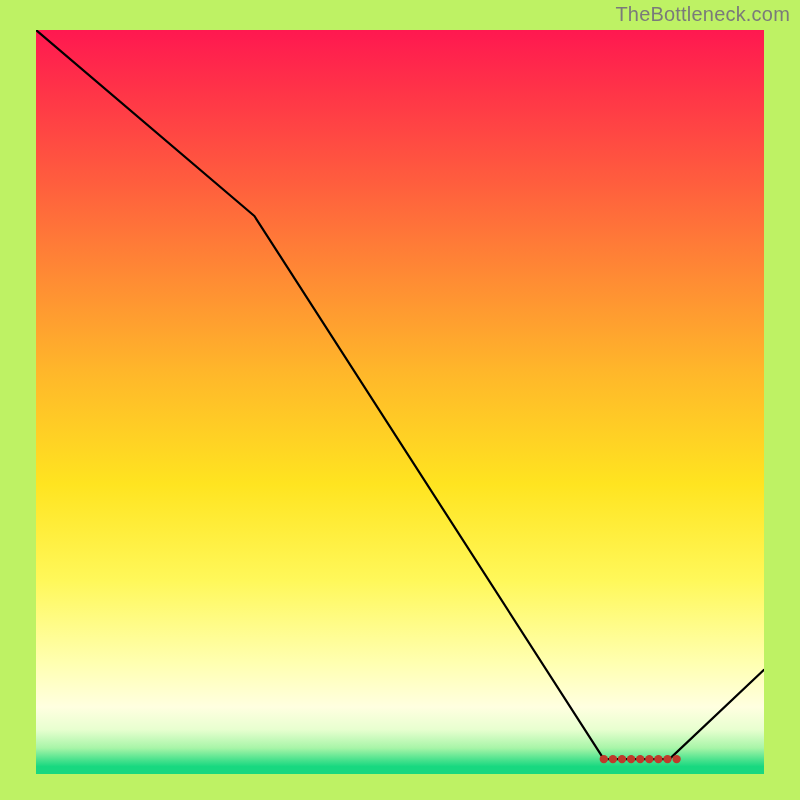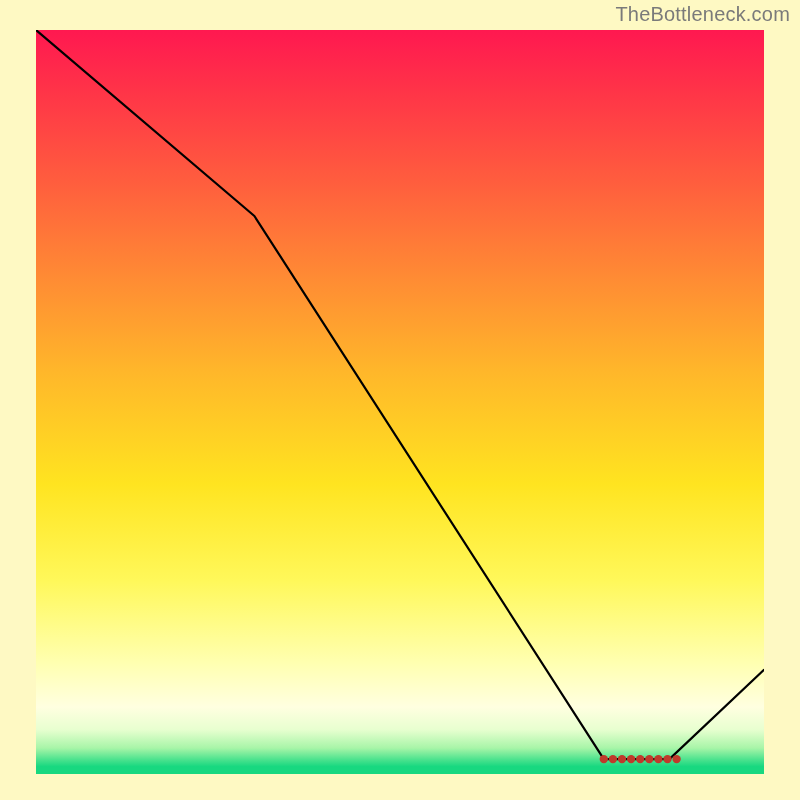--- a/index.html
+++ b/index.html
@@ -8,21 +8,21 @@
     width: 800px;
     height: 800px;
     background: #000;
     overflow: hidden;
     font-family: Arial, Helvetica, sans-serif;
   }
   .frame {
     position: relative;
     width: 800px;
     height: 800px;
-    background: #fef9c3;
+    background: #bef264;
   }
   .attribution {
     position: absolute;
     top: 3px;
     right: 10px;
     color: #7a7a7a;
     font-size: 20px;
     font-weight: 500;
     letter-spacing: 0.2px;
   }

